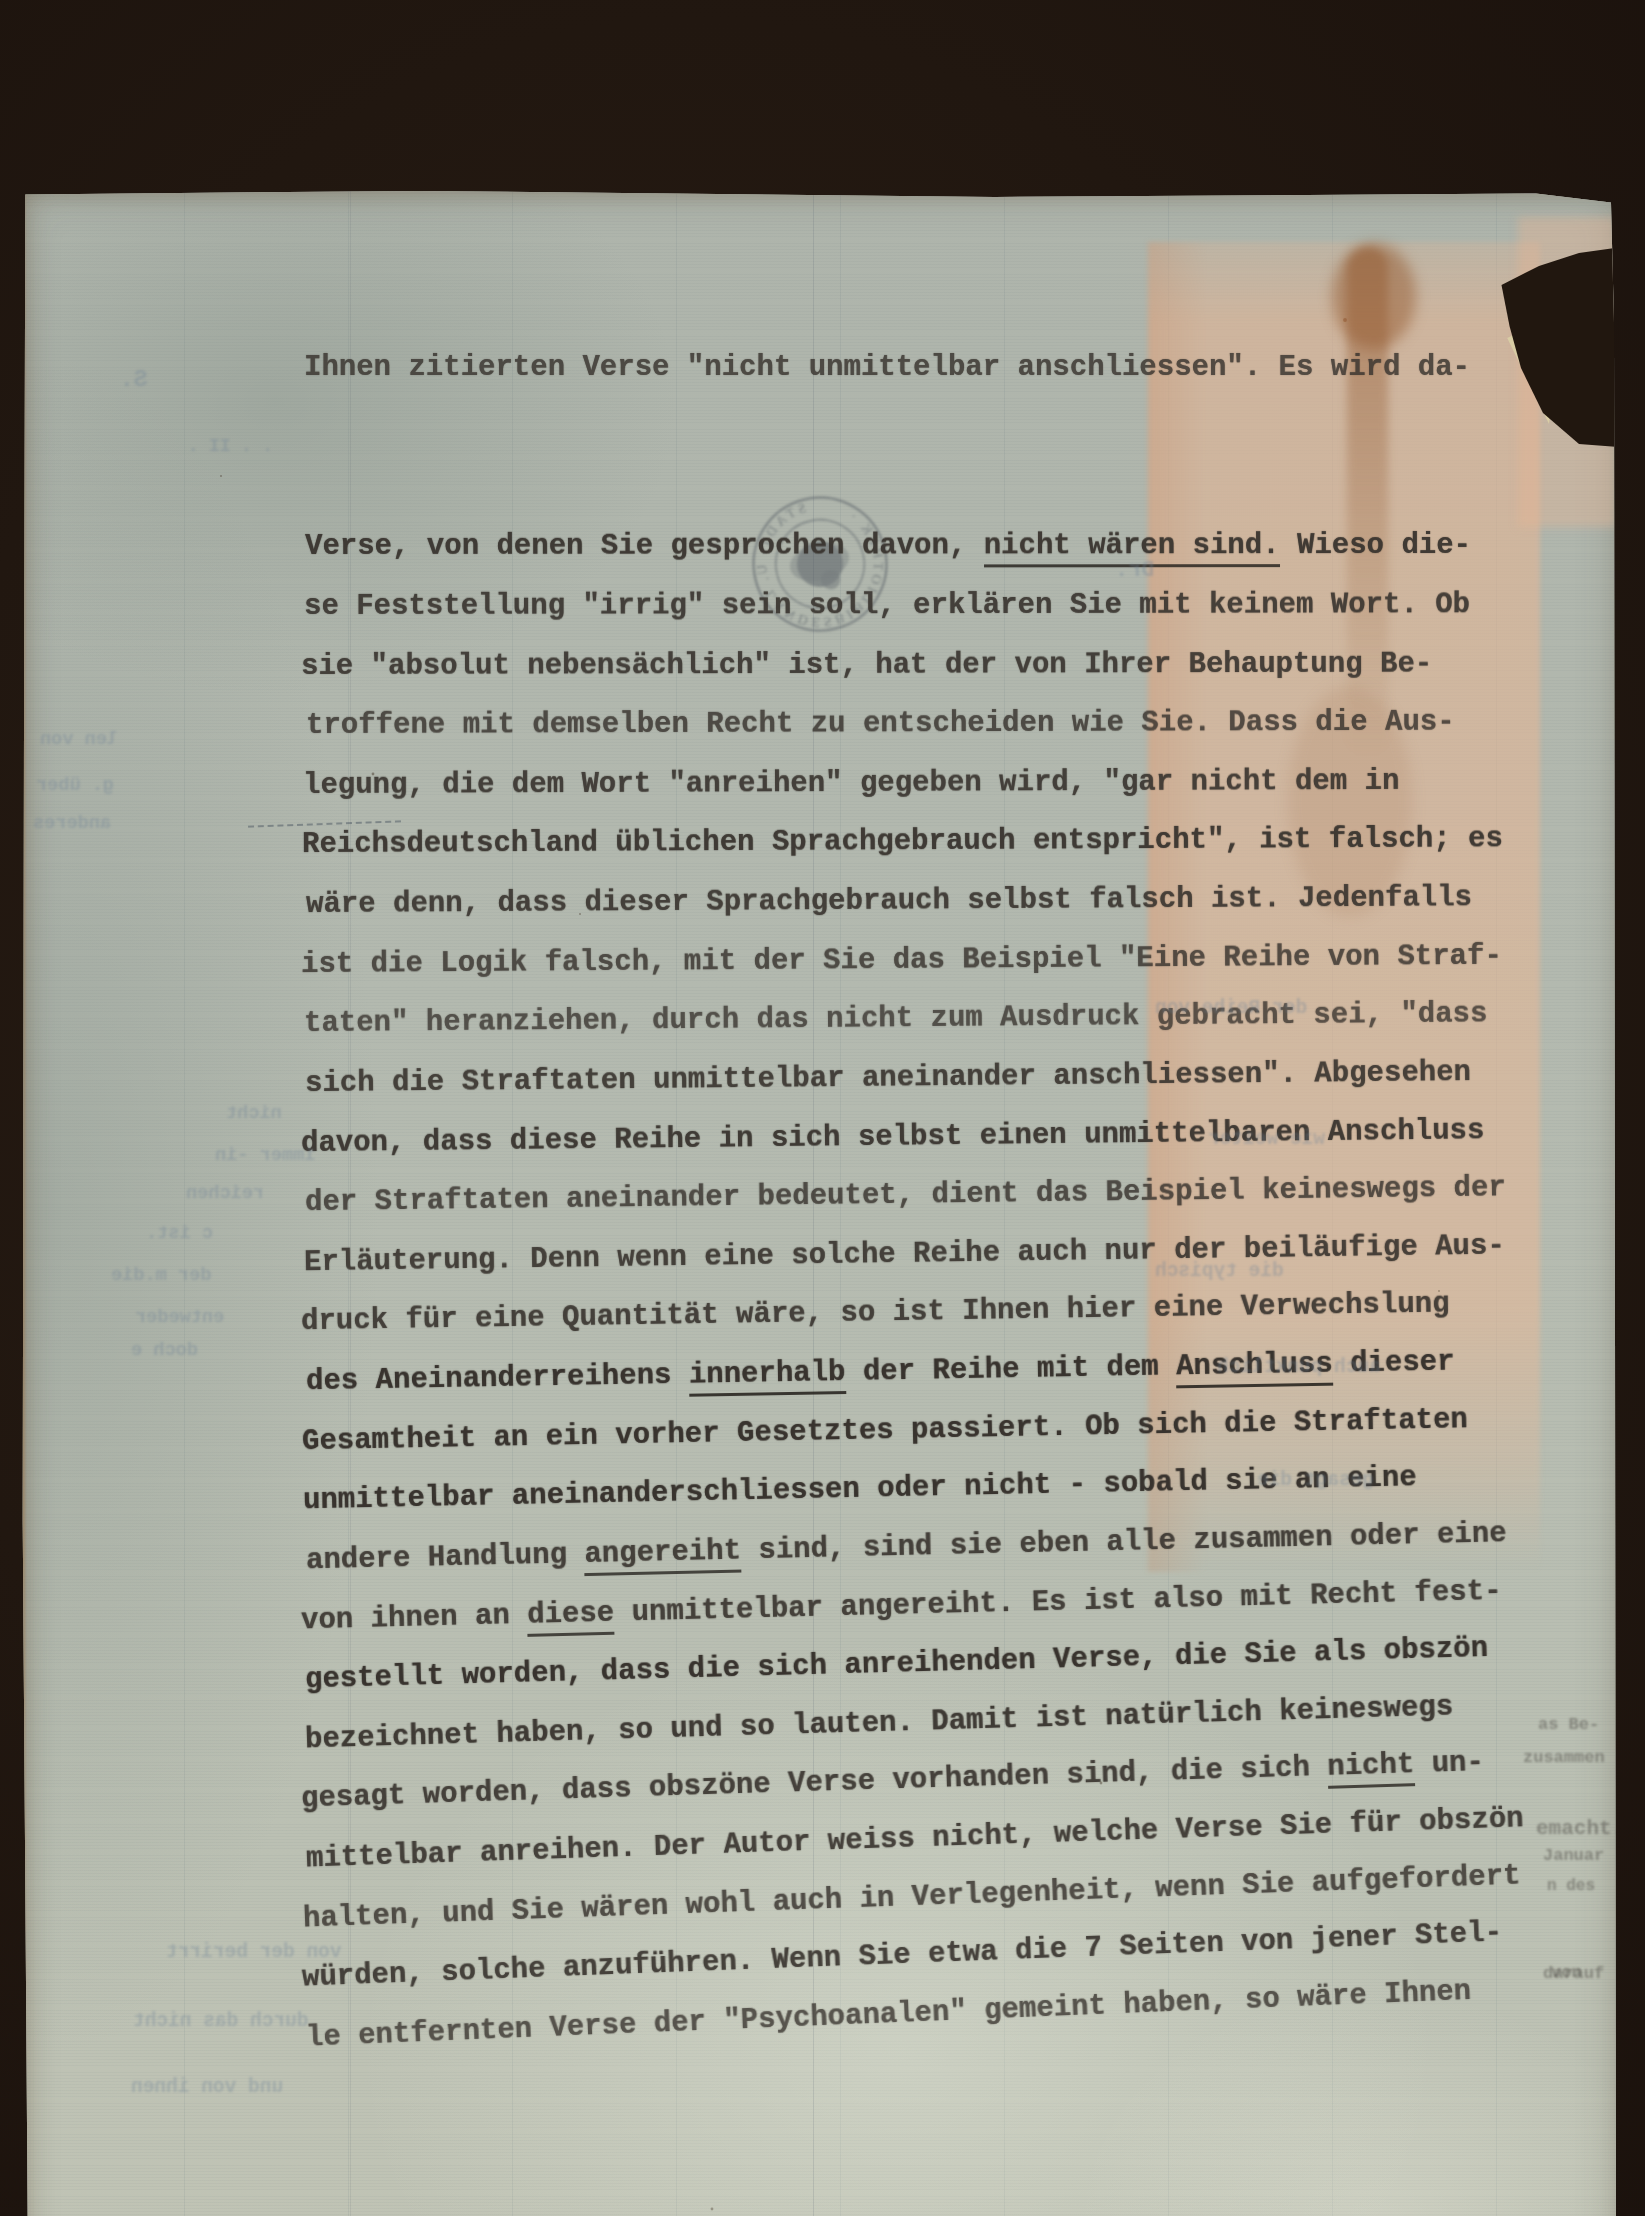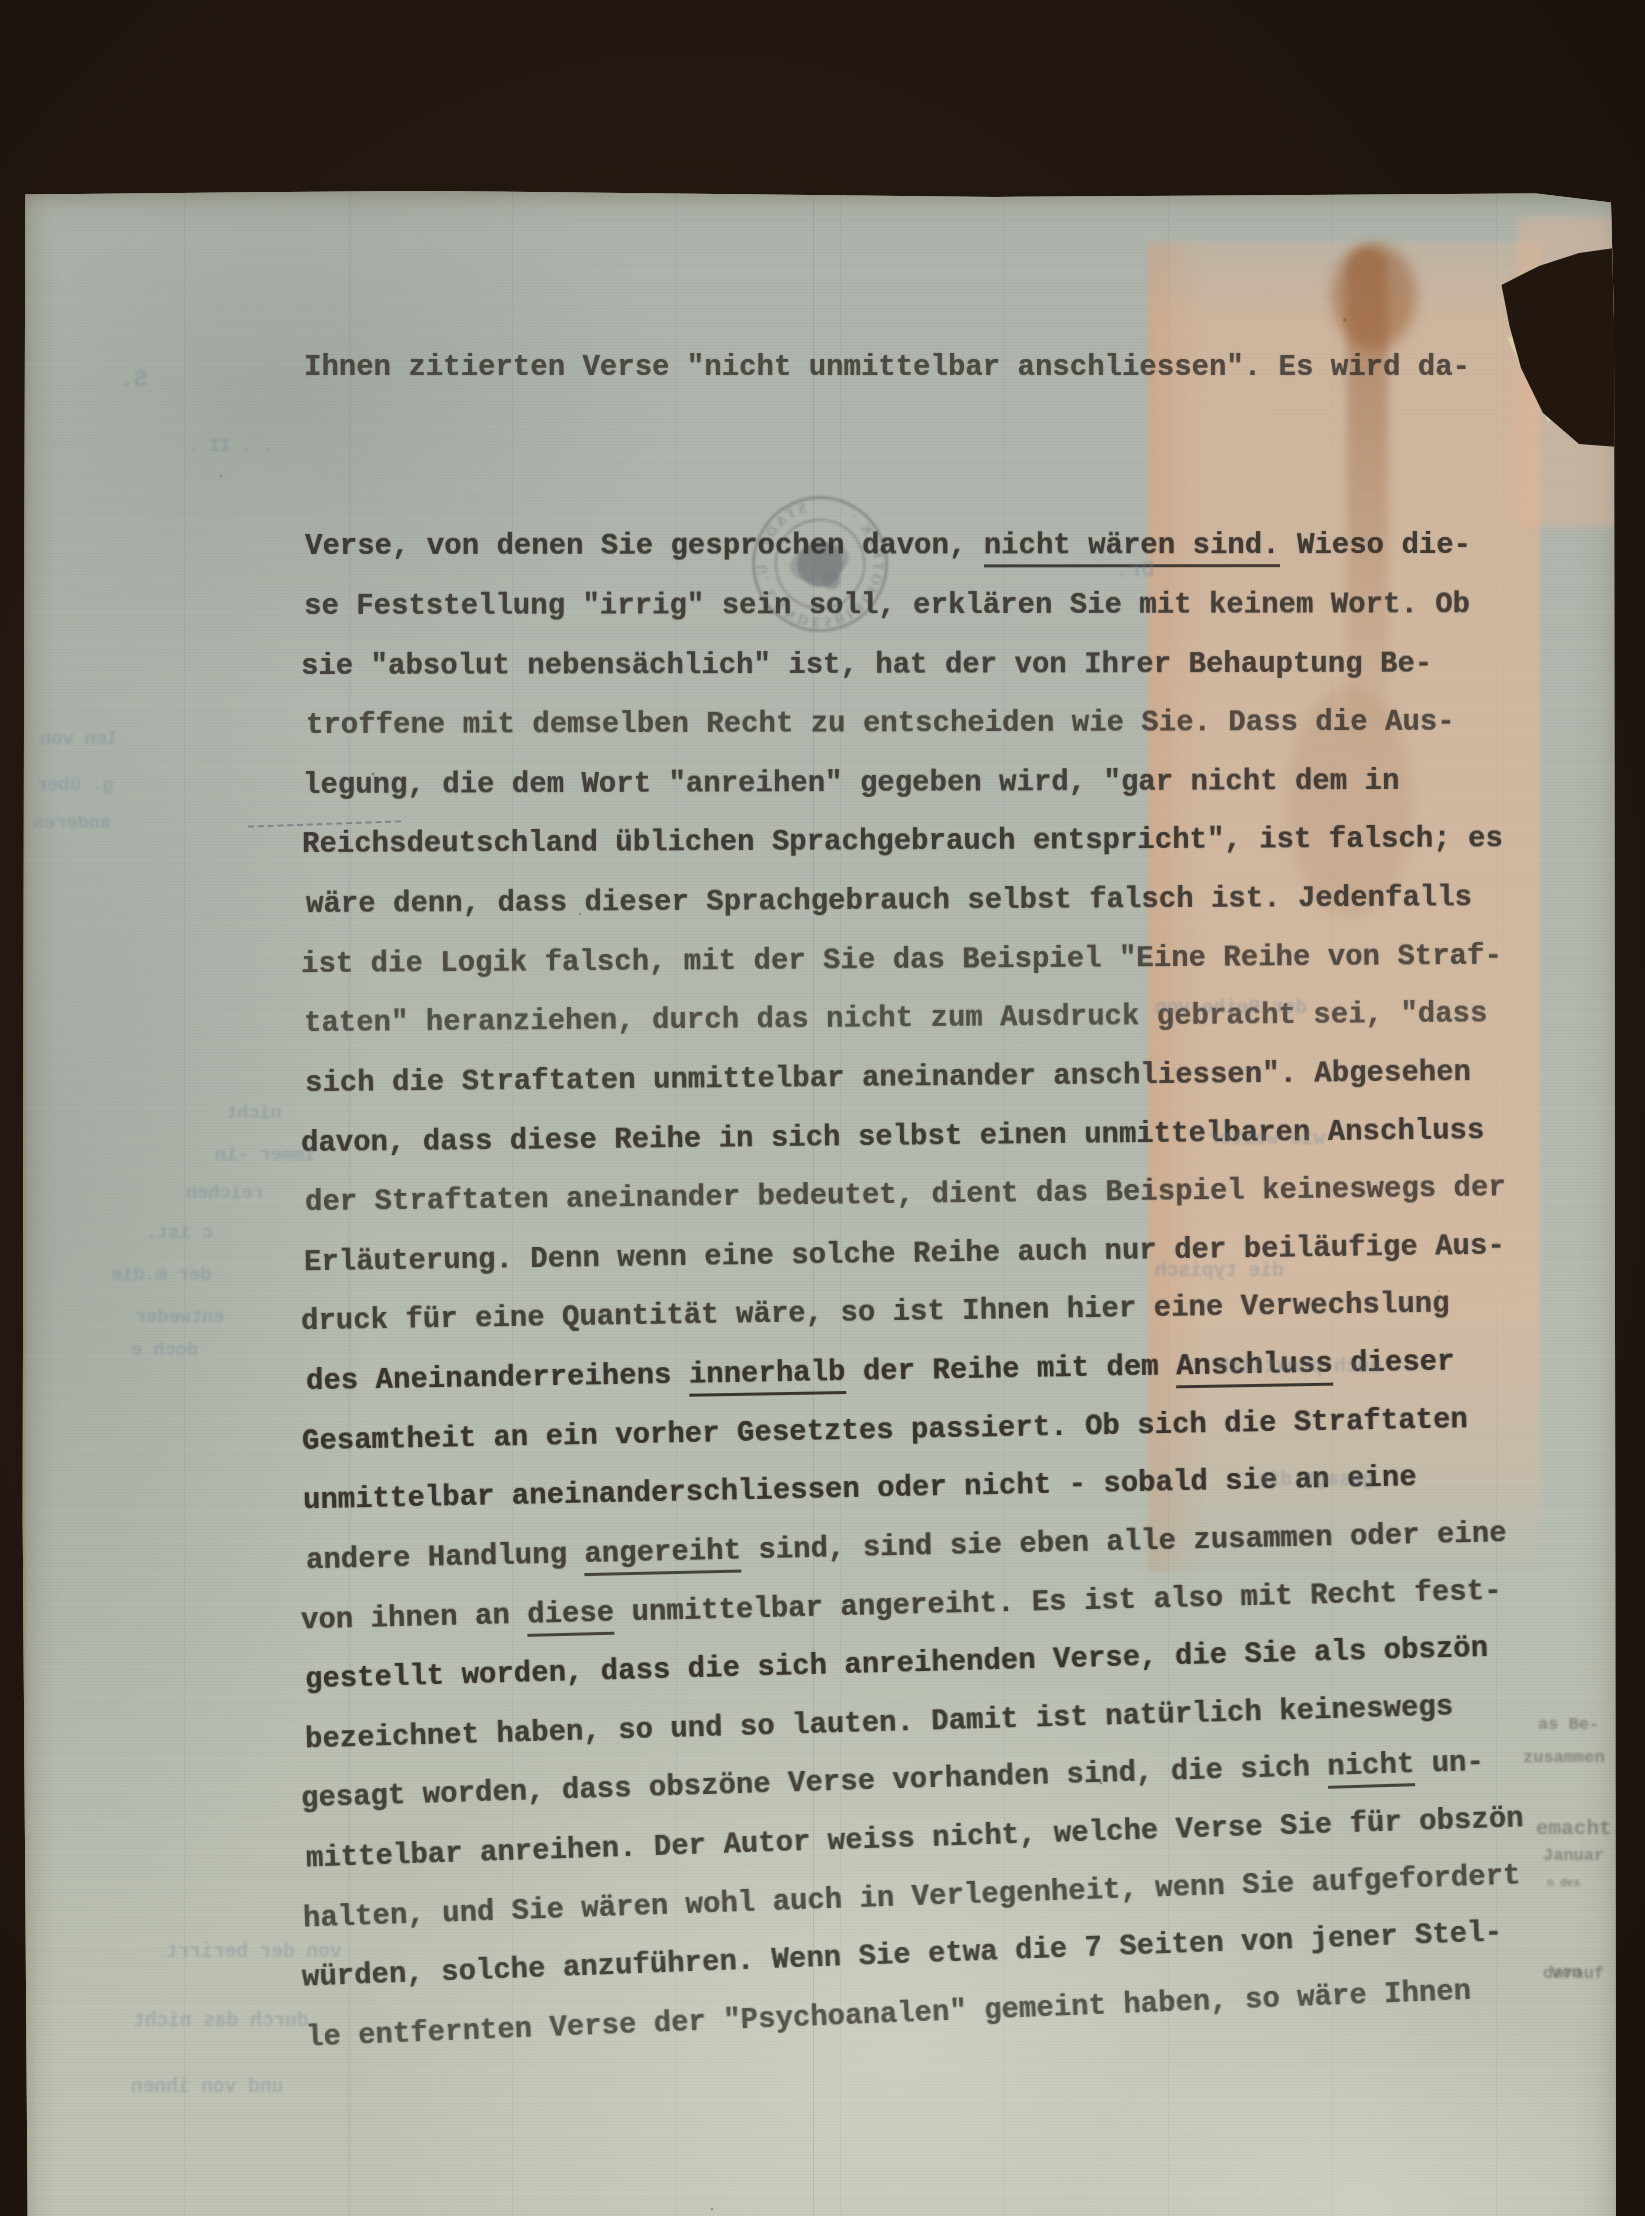--- a/index.html
+++ b/index.html
@@ -160,21 +160,21 @@
       <span class="ghost mirrored" style="left: 1135px; top: 1070px; font-size: 19.5px;">die typisch</span>
       <span class="ghost mirrored" style="left: 91px; top: 1075px; font-size: 18.6px;">der m.die</span>
       <span class="ghost mirrored" style="left: 115px; top: 1117px; font-size: 18.6px;">entweder</span>
       <span class="ghost mirrored" style="left: 111px; top: 1150px; font-size: 18.6px;">doch e</span>
       <span class="ghost mirrored" style="left: 1197px; top: 1166px; font-size: 19.5px;">auch pünktlich</span>
       <span class="ghost mirrored" style="left: 1237px; top: 1279px; font-size: 19.5px;">gesagt die</span>
       <span class="ghost dark" style="left: 1518px; top: 1525px; font-size: 17px;">as Be-</span>
       <span class="ghost dark" style="left: 1503px; top: 1558px; font-size: 17px;">zusammen</span>
       <span class="ghost dark" style="left: 1516px; top: 1627px; font-size: 21px; text-align: center;">emacht.</span>
       <span class="ghost dark" style="left: 1523px; top: 1656px; font-size: 17px;">Januar</span>
-      <span class="ghost dark" style="left: 1527px; top: 1687px; font-size: 11px;">n des</span>
+      <span class="ghost dark" style="left: 1527px; top: 1687px; font-size: 16px;">n des</span>
       <span class="ghost dark" style="left: 1523px; top: 1774px; font-size: 17px;">darauf</span>
       <span class="ghost mirrored" style="left: 146px; top: 1751px; font-size: 19.5px;">von der berirrt</span>
       <span class="ghost dark" style="left: 1531px; top: 1773px; font-size: 17px;">von</span>
       <span class="ghost mirrored" style="left: 113px; top: 1820px; font-size: 19.5px;">durch das nicht</span>
       <span class="ghost mirrored" style="left: 111px; top: 1886px; font-size: 19.5px;">und von ihnen</span>
     </div>
 
   <div class="specks"></div>
 
   <div class="tear-triangle"></div>

